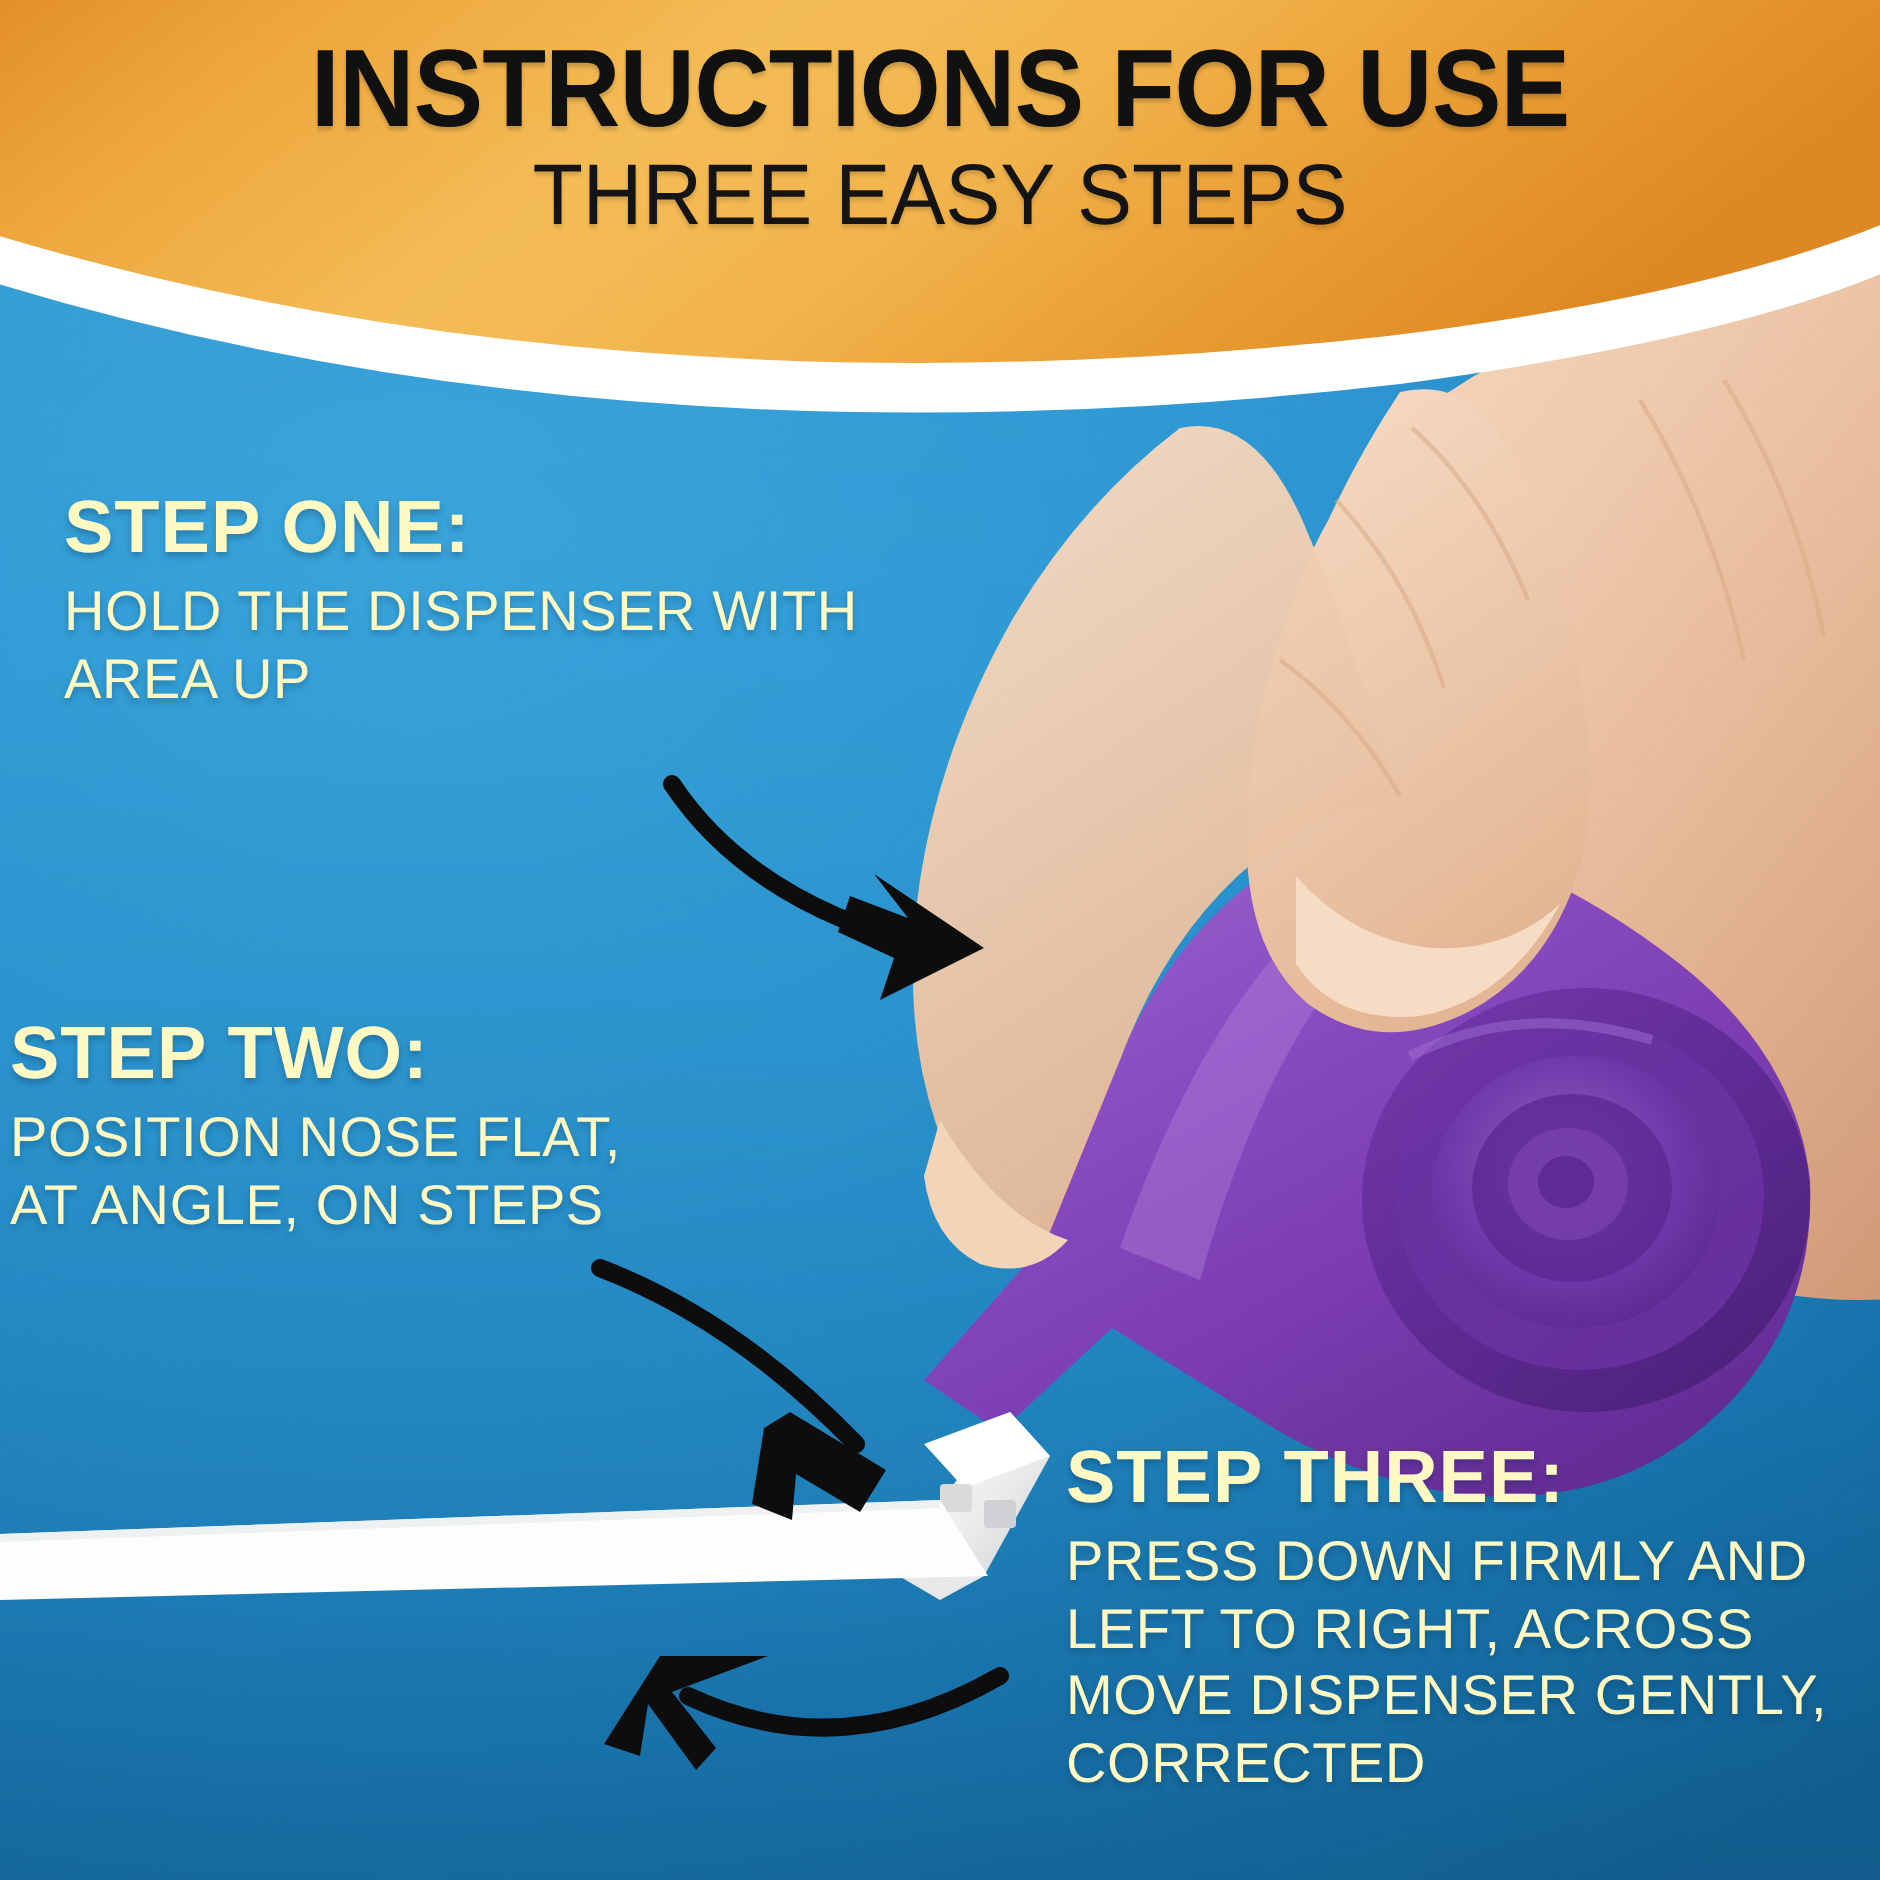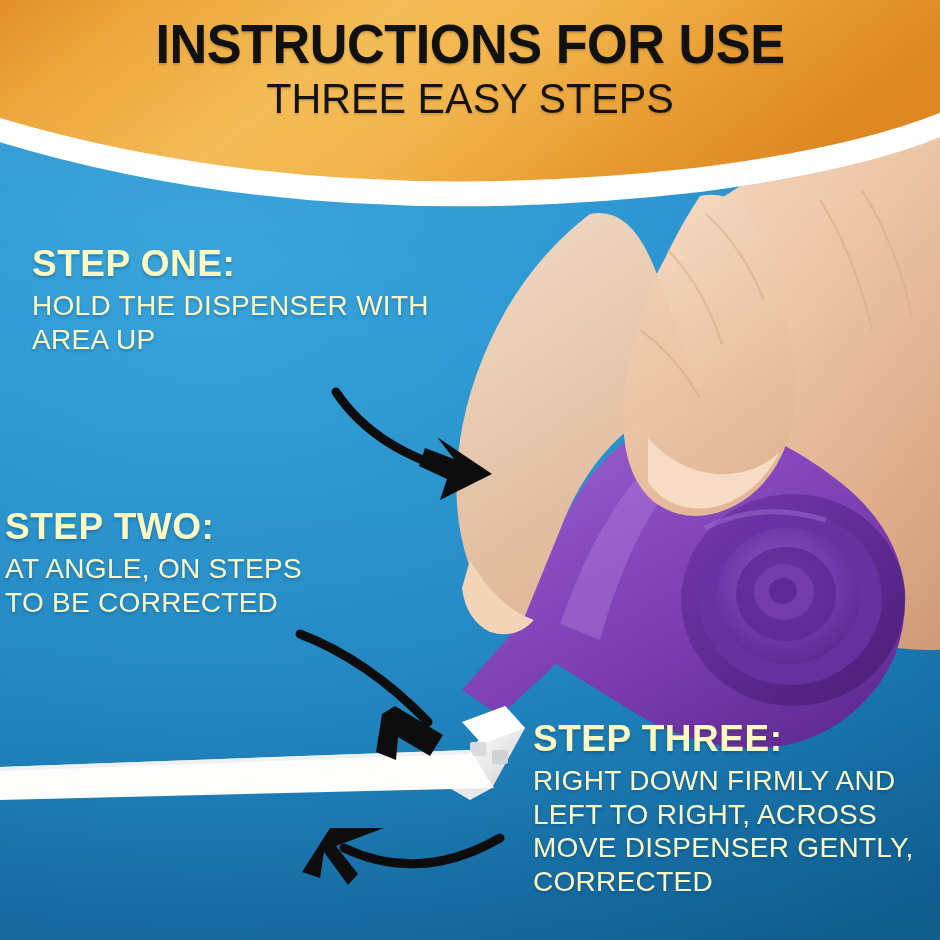--- a/index.html
+++ b/index.html
@@ -220,28 +220,28 @@
     <div class="step-head">STEP ONE:</div>
     <div class="step-body">
       <div>HOLD THE DISPENSER WITH</div>
       <div>AREA UP</div>
     </div>
   </div>
 
   <div class="step" id="step-two">
     <div class="step-head">STEP TWO:</div>
     <div class="step-body">
+      <div>POSITION NOSE FLAT,</div>
       <div>AT ANGLE, ON STEPS</div>
-      <div>TO BE CORRECTED</div>
     </div>
   </div>
 
   <div class="step" id="step-three">
     <div class="step-head">STEP THREE:</div>
     <div class="step-body">
-      <div>RIGHT DOWN FIRMLY AND</div>
+      <div>PRESS DOWN FIRMLY AND</div>
       <div>LEFT TO RIGHT, ACROSS</div>
       <div>MOVE DISPENSER GENTLY,</div>
       <div>CORRECTED</div>
     </div>
   </div>
 
 </div>
 
 </body></html>

